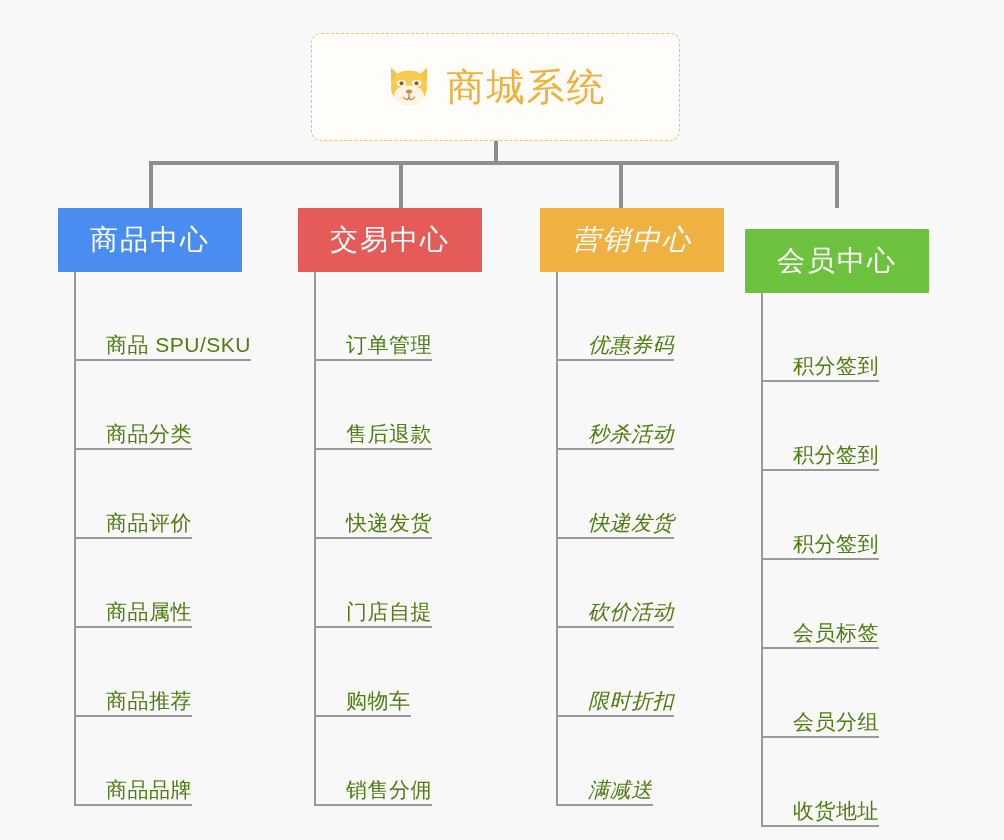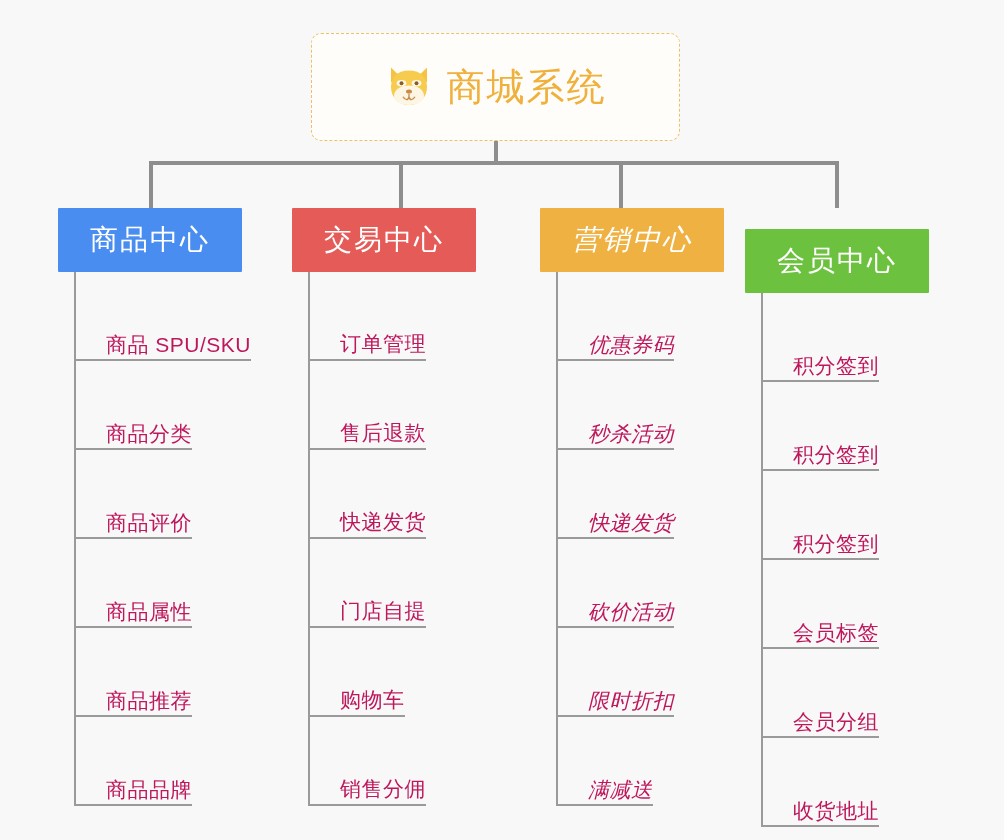--- a/index.html
+++ b/index.html
@@ -102,21 +102,21 @@
   .sub-item {
     position: relative;
     height: 89px;
     box-sizing: border-box;
     display: flex;
     align-items: flex-end;
     padding-left: 30px;
   }
   .sub-item .label {
     font-size: 21px;
-    color: #be185d;
+    color: #4d7c0f;
     line-height: 1.1;
     padding-bottom: 3px;
     border-bottom: 2px solid #9a9a9a;
     white-space: nowrap;
     display: inline-block;
     letter-spacing: 0.5px;
   }
   .sub-item .label::before {
     content: "";
     position: absolute;
@@ -175,21 +175,21 @@
         </div>
       <div class="sub-item">
           <span class="label">商品推荐</span>
         </div>
       <div class="sub-item">
           <span class="label">商品品牌</span>
         </div>
     </div>
   </div>
 
-  <div class="col" style="left:292px;font-family:Liberation Serif, serif;">
+  <div class="col" style="left:298px;">
     <div class="col-header" style="background:#e45b58;">
       <span>交易中心</span>
     </div>
     <div class="col-body">
       <div class="sub-item">
           <span class="label">订单管理</span>
         </div>
       <div class="sub-item">
           <span class="label">售后退款</span>
         </div>

